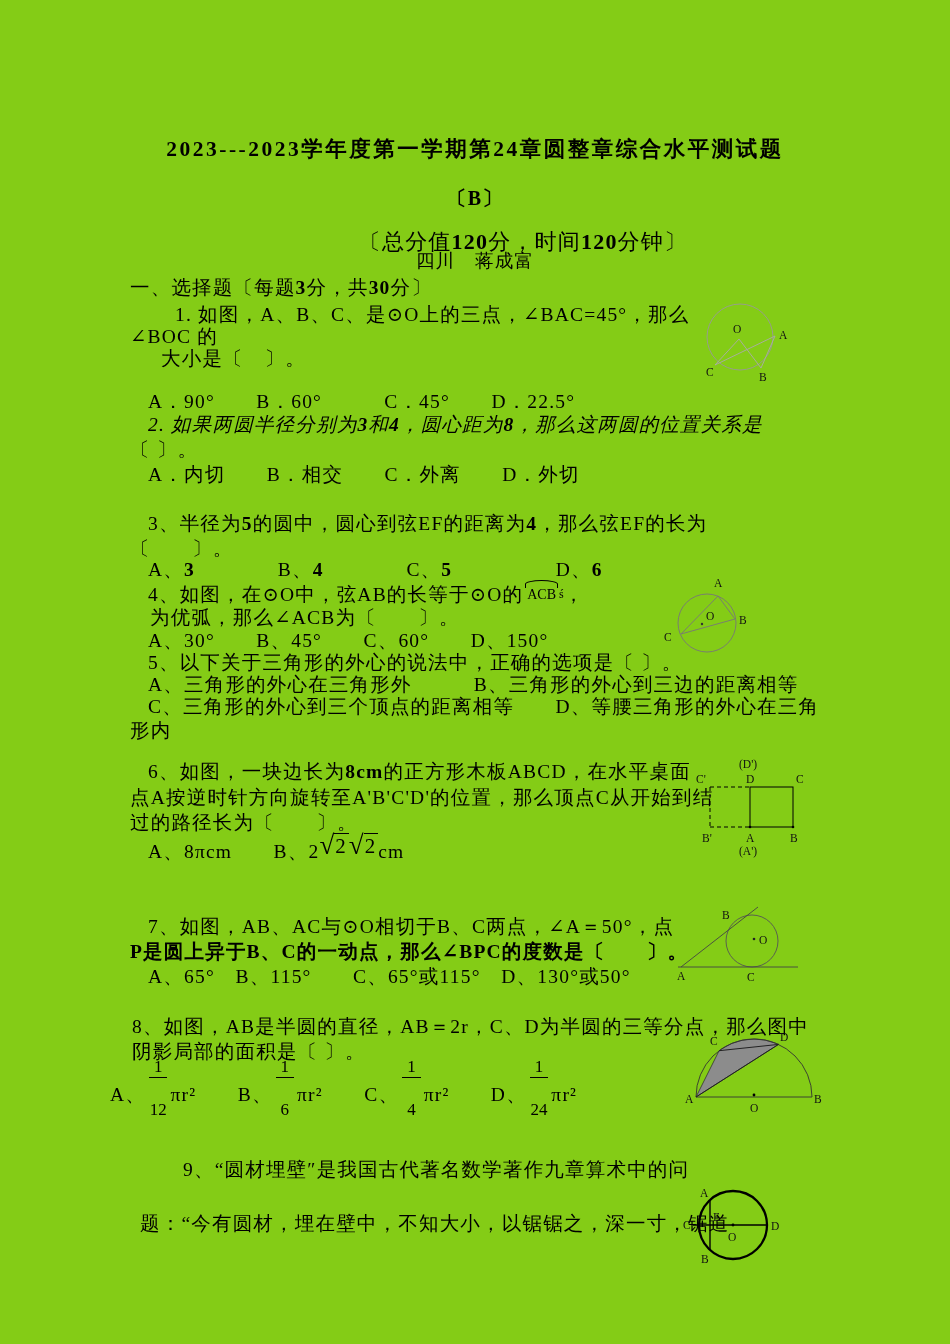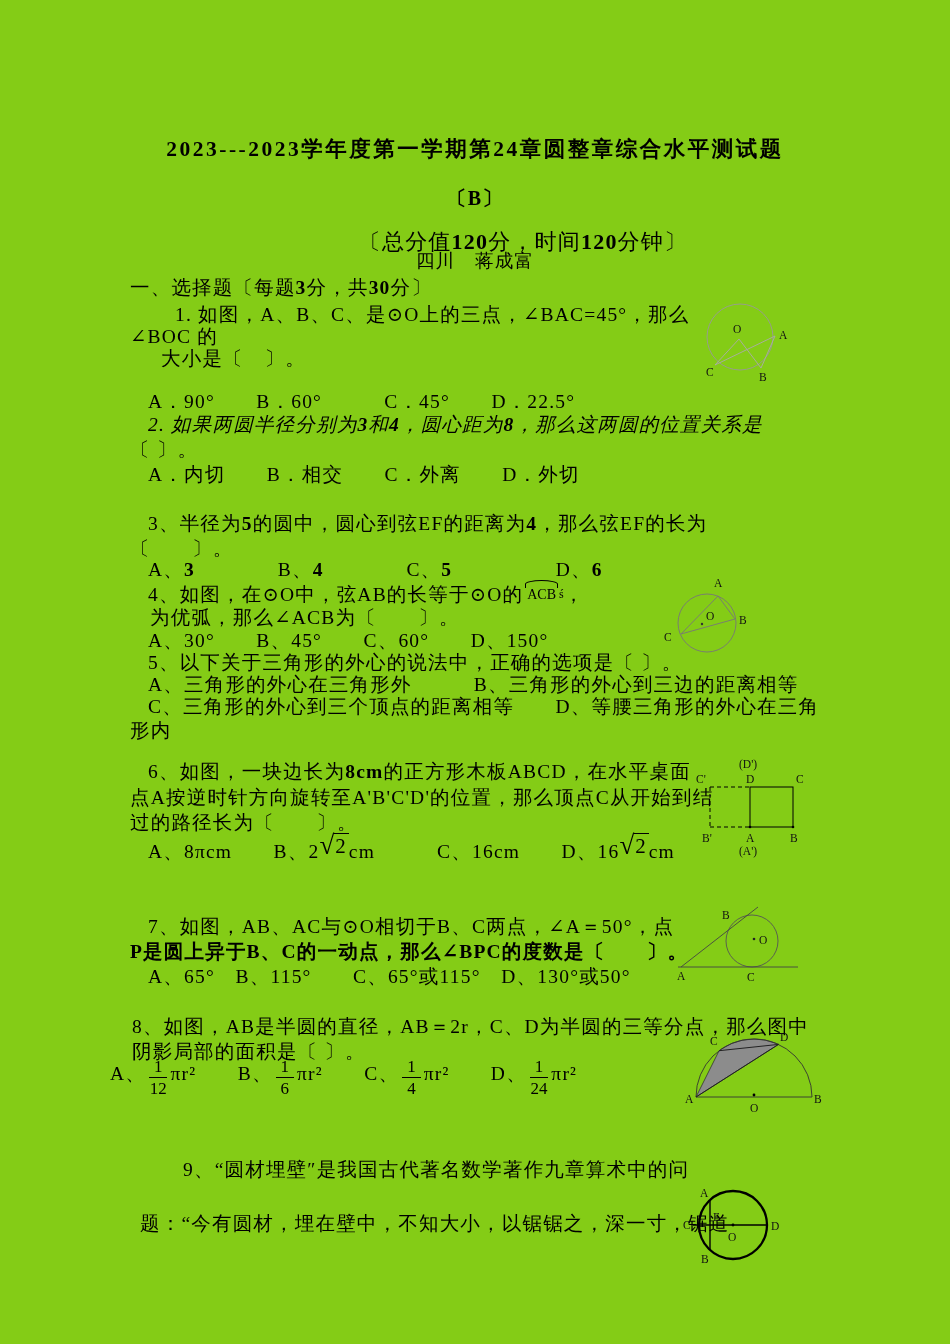--- a/index.html
+++ b/index.html
@@ -4,21 +4,21 @@
 <style>
   html,body{margin:0;padding:0;background:#e8e8e8;}
   .page{position:relative;width:950px;height:1344px;background:#84cc16;overflow:hidden;
         font-family:"Liberation Serif","DejaVu Serif",serif;color:#000;}
   .tline{position:absolute;white-space:nowrap;font-size:19.5px;letter-spacing:1.2px;line-height:1.25;}
   .tline.center{left:0;width:100%;text-align:center;}
   .b{font-weight:bold;}
   .small{font-size:12px;vertical-align:3px;letter-spacing:0;}
   .frac{display:inline-block;text-align:center;vertical-align:-14px;margin:0 3px;line-height:1;letter-spacing:0;}
   .frac .num{display:block;padding:0 5px 2px;border-bottom:1.4px solid #000;font-size:17px;}
-  .frac .den{display:block;padding-top:2px;font-size:17px;}
+  .frac .den{display:block;padding-top:2px;font-size:17px;margin-top:21px;}
   .sqrt{display:inline-flex;align-items:flex-start;letter-spacing:0;}
   .rsign{font-size:27px;line-height:1;transform:translateY(-4px);}
   .rad{border-top:1.6px solid #000;font-size:21px;line-height:1.1;padding:1px 3px 0 1px;transform:translateY(-3px);}
   .arc{position:relative;display:inline-block;font-size:14px;letter-spacing:0;margin:0 3px 0 4px;transform:translateY(-2px);}
   .arc::before{content:"";position:absolute;left:-2px;right:-2px;top:-6px;height:7px;
                border:1.2px solid #000;border-bottom:none;border-radius:100% 100% 0 0;}
   svg{position:absolute;overflow:visible;}
   svg text{font-family:"Liberation Serif","DejaVu Serif",serif;font-size:11.5px;fill:#111;letter-spacing:0;}
 </style>
 </head>
@@ -48,21 +48,21 @@
       <div class="tline" style="top: 651px; left: 148px;"><span>5、以下关于三角形的外心的说法中，正确的选项是〔 〕。</span></div>
       <div class="tline" style="top: 673px; left: 148px;"><span>A、三角形的外心在三角形外　　　B、三角形的外心到三边的距离相等</span></div>
       <div class="tline" style="top: 695px; left: 148px;"><span>C、三角形的外心到三个顶点的距离相等　　D、等腰三角形的外心在三角</span></div>
       <div class="tline" style="top: 719px; left: 130px;"><span>形内</span></div>
       <div class="tline" style="top: 760px; left: 148px;"><span>6、如图，一块边长为</span><span class="b">8cm</span><span>的正方形木板ABCD，在水平桌面</span></div>
       <div class="tline" style="top: 786px; left: 130px;"><span>点A按逆时针方向旋转至A'B'C'D'的位置，那么顶点C从开始到结</span></div>
       <div class="tline" style="top: 811px; left: 130px;"><span>过的路径长为〔　　〕。</span></div>
       <div class="tline" style="top: 836px; left: 148px;"><span>A、8πcm　　B、2</span><span class="sqrt">
           <span class="rsign">√</span>
           <span class="rad">2</span>
-        </span><span>cm　　　C、16cm　　D、16</span><span class="sqrt">
+        </span><span class="sqrt">
           <span class="rsign">√</span>
           <span class="rad">2</span>
         </span><span>cm</span></div>
       <div class="tline" style="top: 915px; left: 148px;"><span>7、如图，AB、AC与⊙O相切于B、C两点，∠A＝50°，点</span></div>
       <div class="tline" style="top: 940px; left: 130px; font-weight: bold;"><span>P是圆上异于B、C的一动点，那么∠BPC的度数是〔　　〕。</span></div>
       <div class="tline" style="top: 965px; left: 148px;"><span>A、65°　B、115°　　C、65°或115°　D、130°或50°</span></div>
       <div class="tline" style="top: 1015px; left: 132px;"><span>8、如图，AB是半圆的直径，AB＝2r，C、D为半圆的三等分点，那么图中</span></div>
       <div class="tline" style="top: 1040px; left: 132px;"><span>阴影局部的面积是〔 〕。</span></div>
       <div class="tline" style="top: 1058px; left: 110px;"><span>A、</span><span class="frac"><span class="num">1</span><span class="den">12</span></span><span>πr²　　B、</span><span class="frac"><span class="num">1</span><span class="den">6</span></span><span>πr²　　C、</span><span class="frac"><span class="num">1</span><span class="den">4</span></span><span>πr²　　D、</span><span class="frac"><span class="num">1</span><span class="den">24</span></span><span>πr²</span></div>
       <div class="tline" style="top: 1158px; left: 183px;"><span>9、“圆材埋壁″是我国古代著名数学著作九章算术中的问</span></div>

